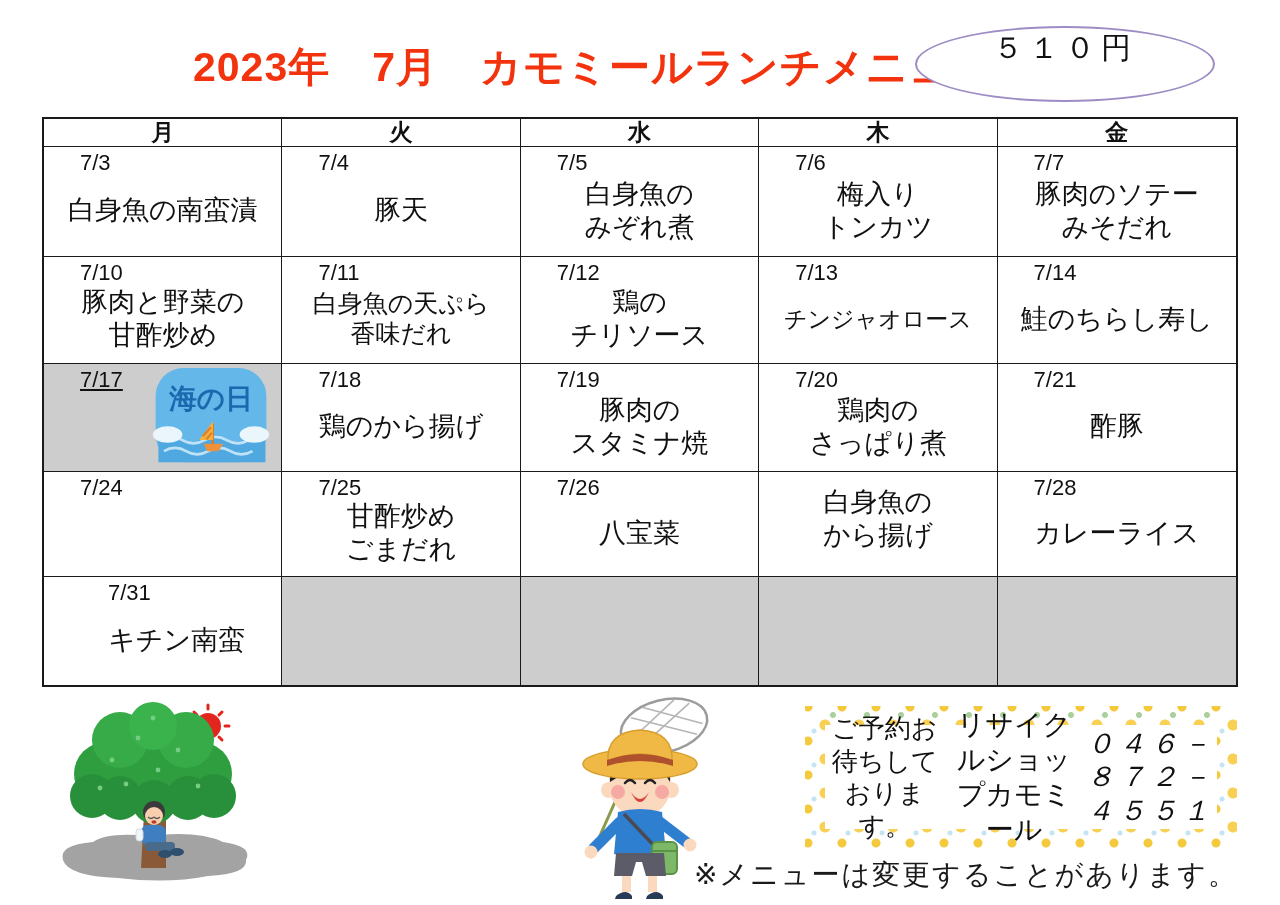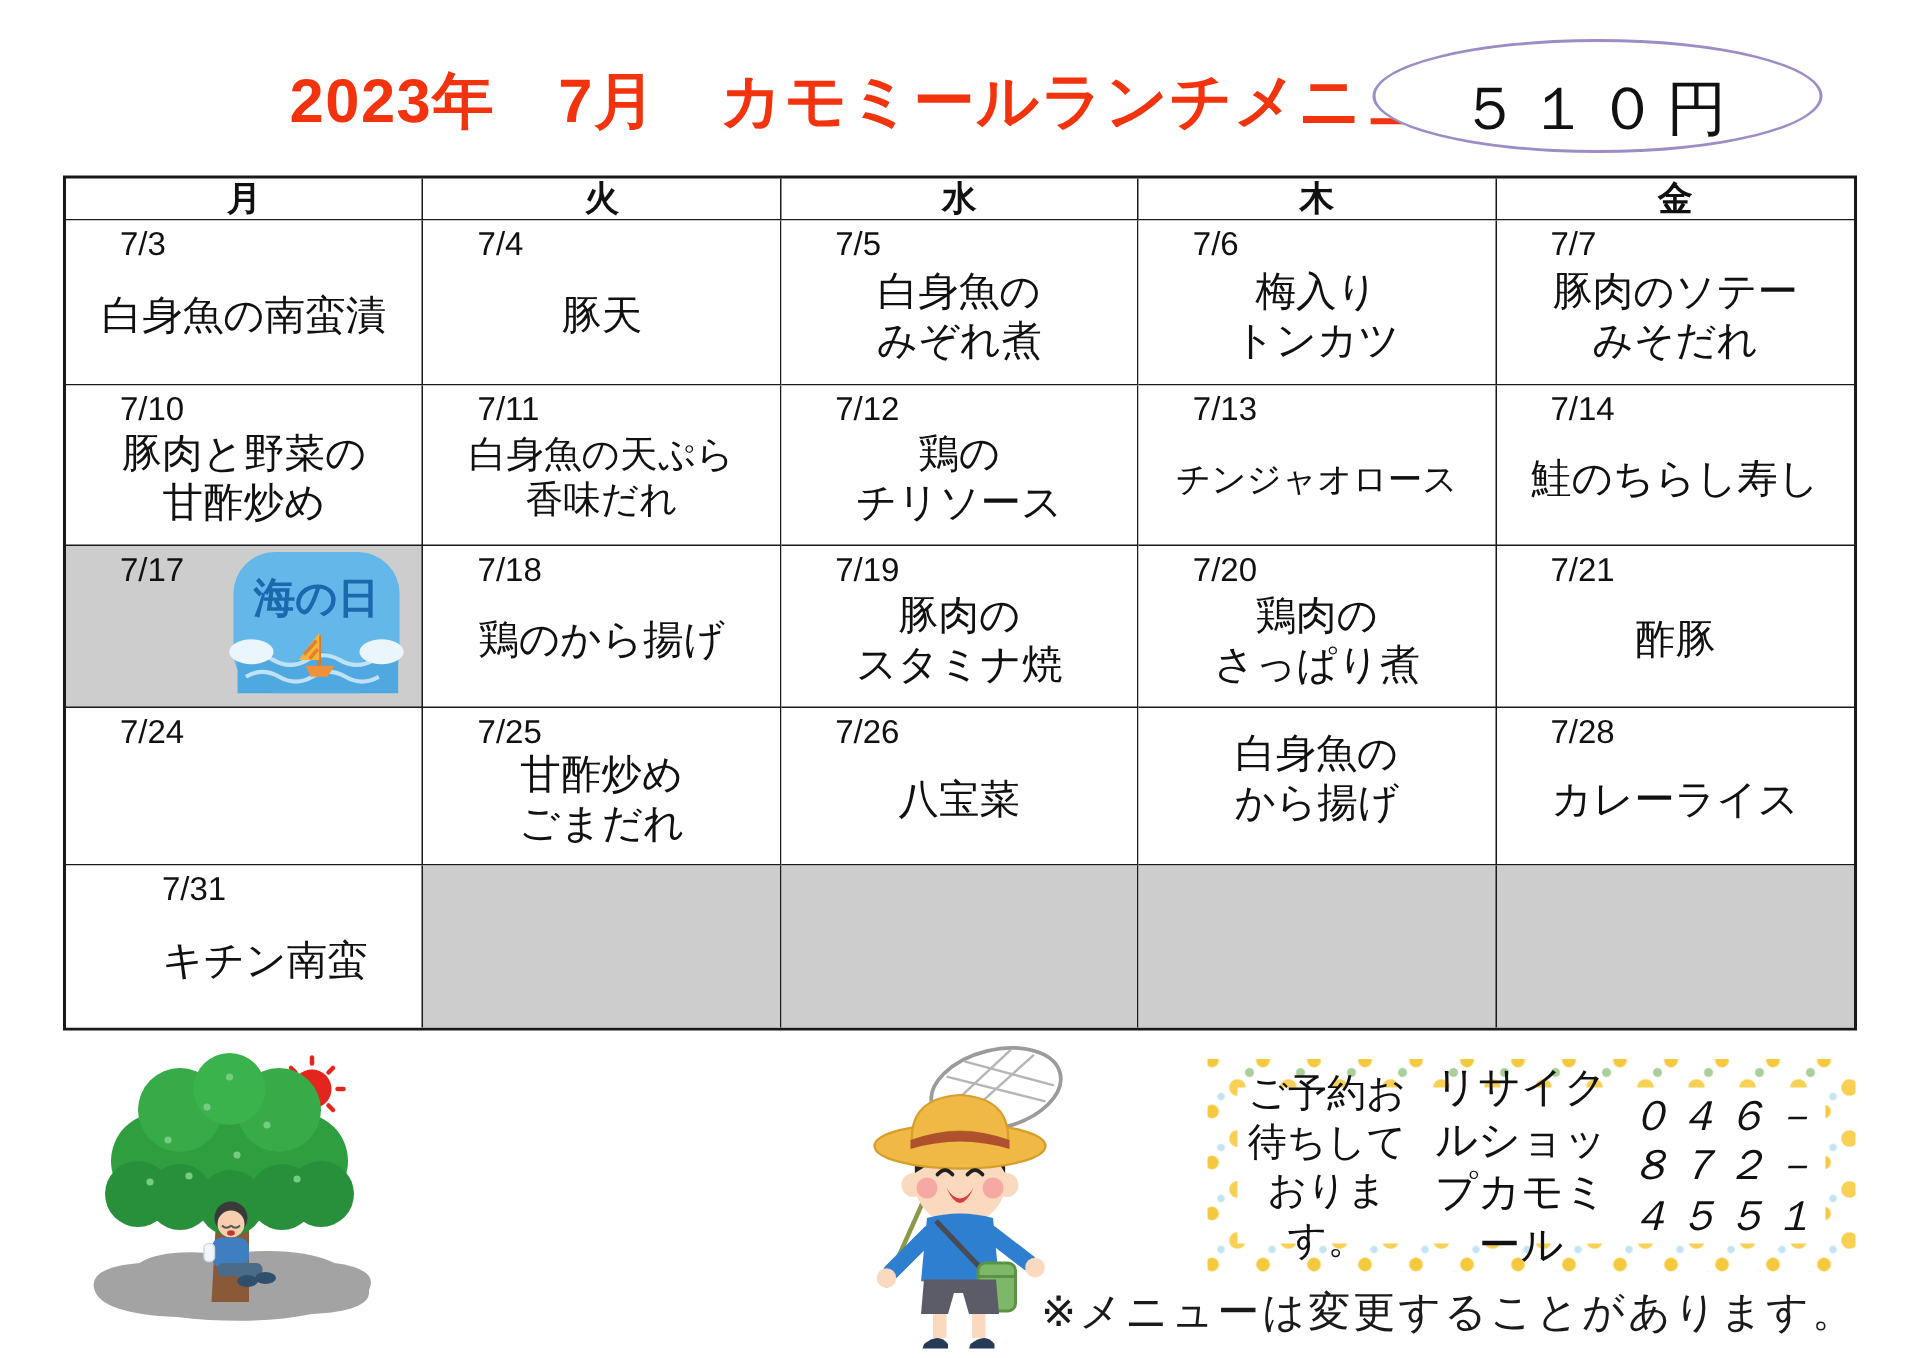--- a/index.html
+++ b/index.html
@@ -10,42 +10,42 @@
   }
   
   .page-title {
     position:absolute; left:193px; top:40px; width:680px;
     font-size:41px; font-weight:bold; color:#f3320e;
     letter-spacing:1px; white-space:nowrap;
   }
   .price-badge {
     position:absolute; left:915px; top:26px; width:300px; height:76px;
     border:2px solid #9d8cc5; border-radius:50%;
-    display:flex; align-items:flex-end; justify-content:center;
-    font-size:40px; color:#111; letter-spacing:6px; background:#fff;font-family:Liberation Serif, serif;
+    display:flex; align-items:flex-start; justify-content:center;
+    font-size:30px; color:#111; letter-spacing:6px; background:#fff;font-family:Liberation Serif, serif;
   }
   
   .menu-table {
     position:absolute; left:42px; top:117px; width:1196px; height:570px;
     border:2px solid #1a1a1a; background:#fff;
     display:grid; grid-template-columns:repeat(5,1fr);
     grid-template-rows:28px 110px 107px 108px 105px 108px;
   }
   .hcell {
     border-right:1px solid #1a1a1a; border-bottom:1px solid #1a1a1a;
     display:flex; align-items:center; justify-content:center;
     font-size:23px; font-weight:600;
   }
   .cell {
     border-right:1px solid #1a1a1a; border-bottom:1px solid #1a1a1a;
     display:flex; flex-direction:column; position:relative; background:#fff;
   }
   .c-last { border-right:none !important; }
   .r-last { border-bottom:none !important;padding-left:28px; }
-  .cell.gray { background:#cdcdcd; }
+  .cell.gray { background:#cdcdcd;text-decoration:underline; }
   .date { font-size:22px; padding:4px 0 0 36px; line-height:1.1; }
   .menu {
     flex:1; display:flex; flex-direction:column; justify-content:center;
     align-items:center; text-align:center;
     font-size:27px; line-height:1.22; padding-bottom:10px; font-weight:500;
   }
   .menu.small { font-size:23px; }
   .menu.smaller { font-size:25px;font-family:Liberation Serif, serif; }
   .holiday-art { position:absolute; right:10px; top:2px; }
   

